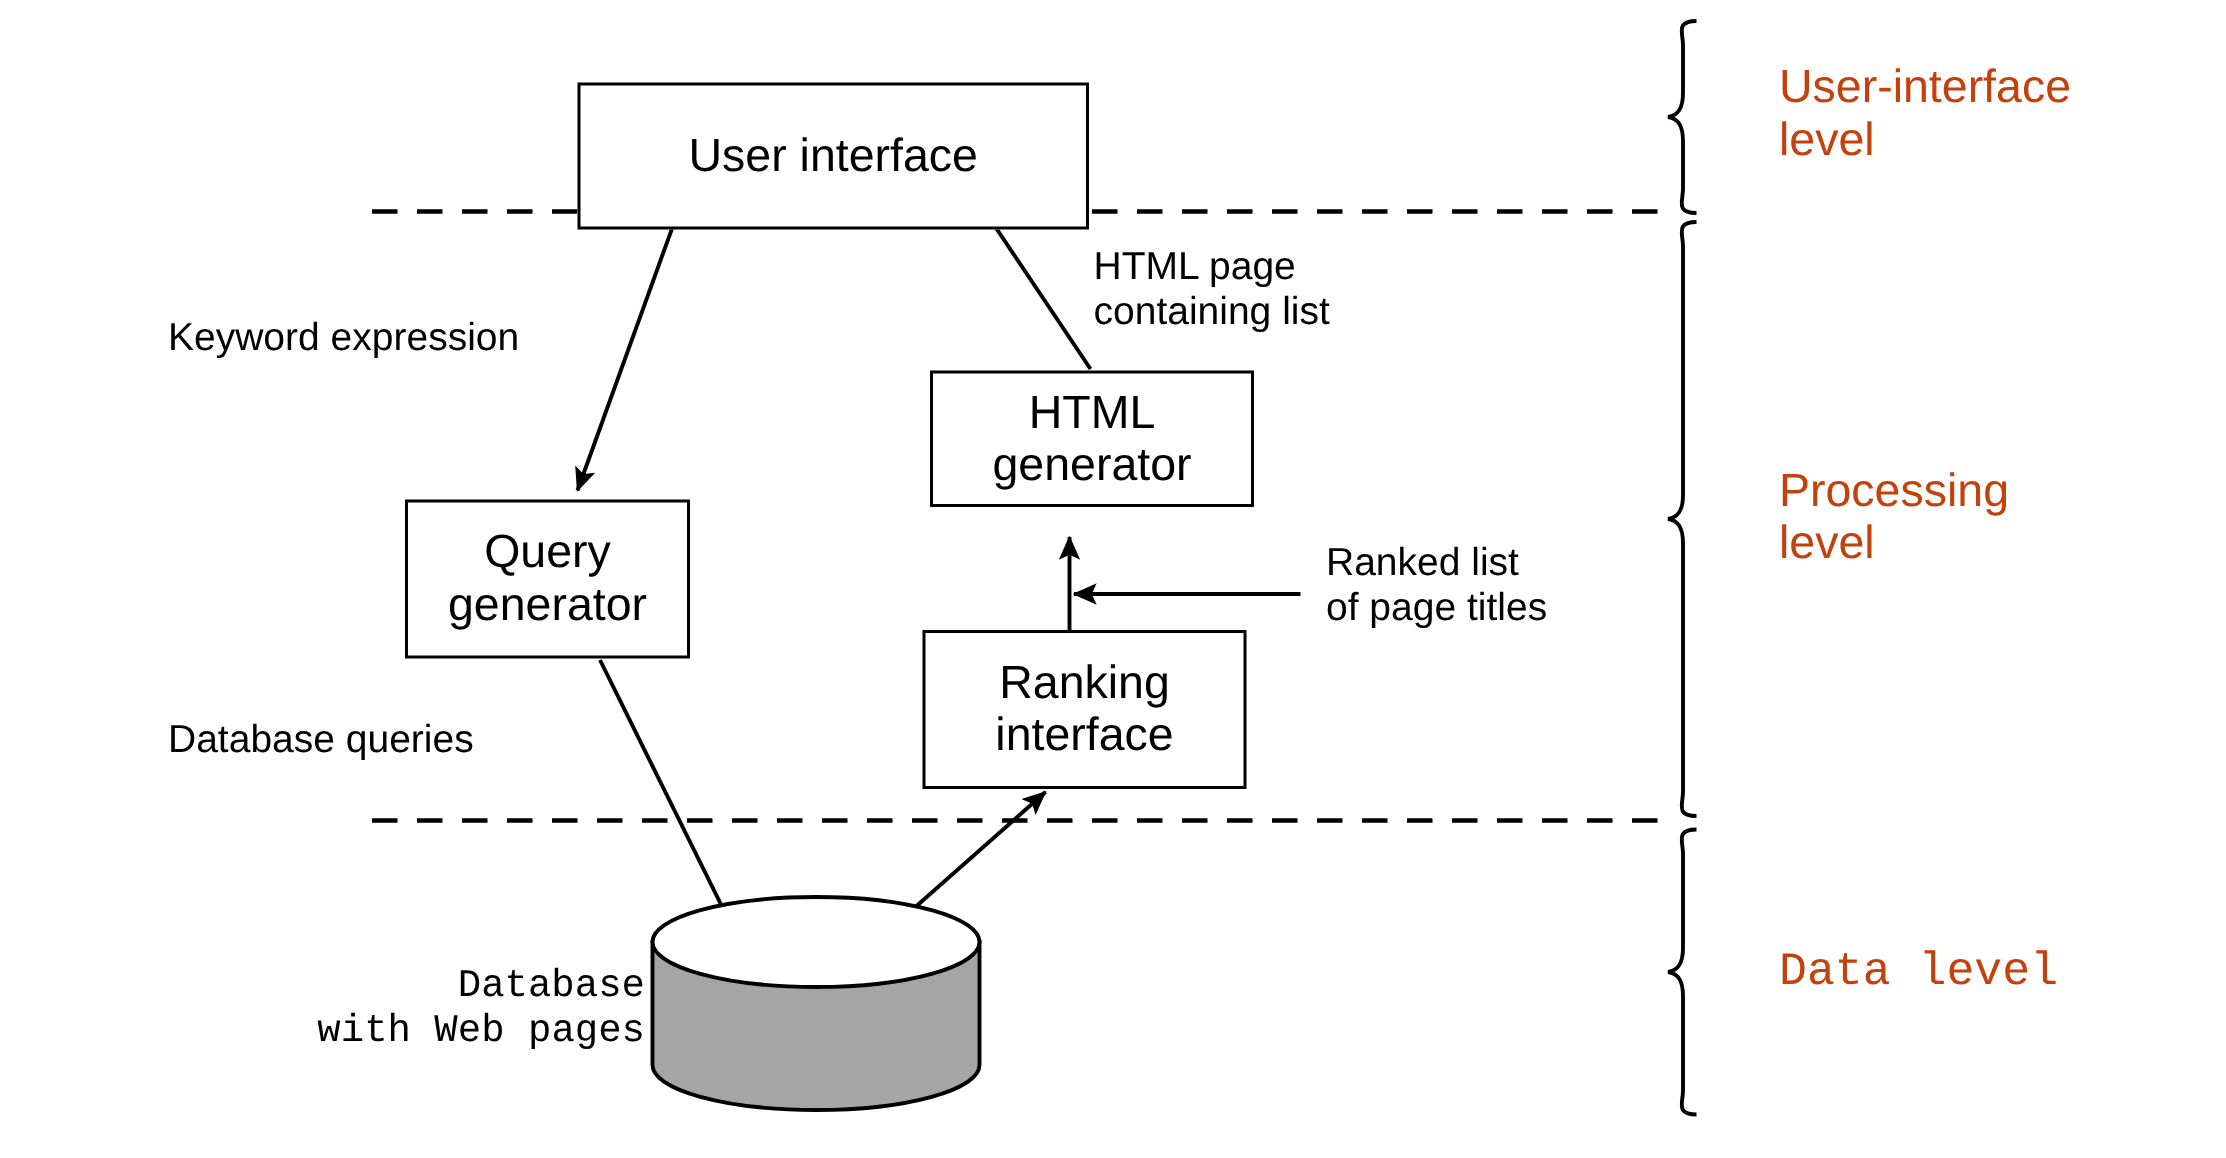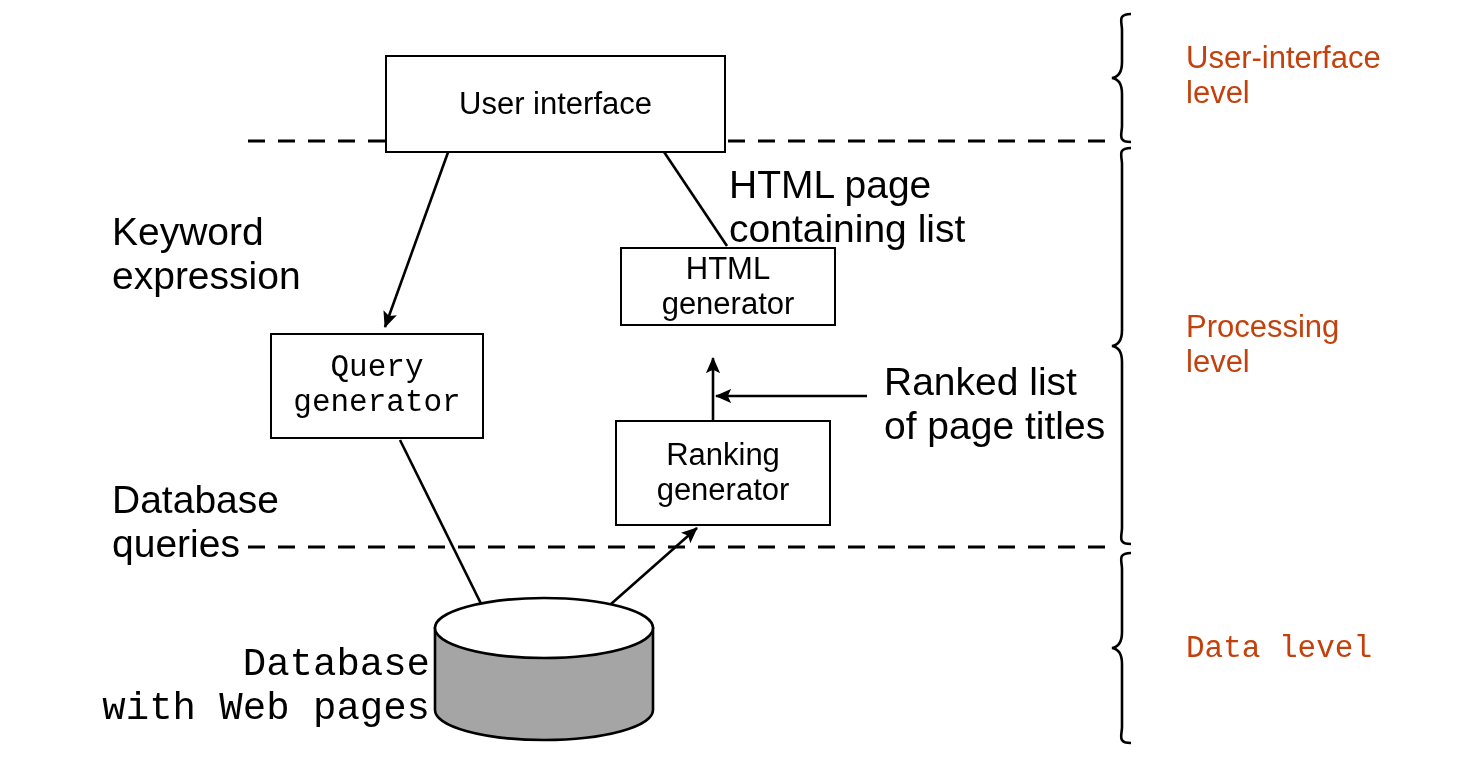--- a/index.html
+++ b/index.html
@@ -34,21 +34,21 @@
     align-items: center;
     justify-content: center;
     text-align: center;
     line-height: 1.12;
     font-size: 31px;
     white-space: pre-line;
     box-sizing: border-box;
   }
   .edge-label {
     position: absolute;
-    font-size: 39px;
+    font-size: 26px;
     line-height: 1.14;
     white-space: pre-line;
     color: #000000;
   }
   .edge-label.align-right { text-align: right; }
   .level-label {
     position: absolute;
     font-size: 31px;
     line-height: 1.14;
     white-space: pre-line;
@@ -129,28 +129,28 @@
                L 1122 632
                C 1122 642 1119 647 1112 648
                C 1119 649 1122 654 1122 664
                L 1122 727
                C 1122 735 1117 743 1131 743"></path>
     </g>
   </svg>
 
   <div class="node-box" style="left:385px; top:31px; width:341px; height:98px;margin-top:24px;">User interface</div>
 
-  <div class="node-box" style="left:270px; top:333px; width:214px; height:106px;font-family:Liberation Mono, monospace;">Query
+  <div class="node-box" style="left:270px; top:333px; width:190px; height:106px;">Query
 generator</div>
 
-  <div class="node-box" style="left:620px; top:247px; width:216px; height:79px;">HTML
+  <div class="node-box" style="left:620px; top:247px; width:216px; height:91px;">HTML
 generator</div>
 
   <div class="node-box" style="left:615px; top:420px; width:216px; height:106px;">Ranking
-generator</div>
+interface</div>
 
   <div class="edge-label" style="left:64px; top:210px; width:330px;margin-left:48px;">Keyword expression</div>
 
   <div class="edge-label" style="left:729px; top:163px; width:250px;">HTML page
 containing list</div>
 
   <div class="edge-label" style="left:112px; top:478px; width:300px;">Database queries</div>
 
   <div class="edge-label" style="left:884px; top:360px; width:240px;">Ranked list
 of page titles</div>

